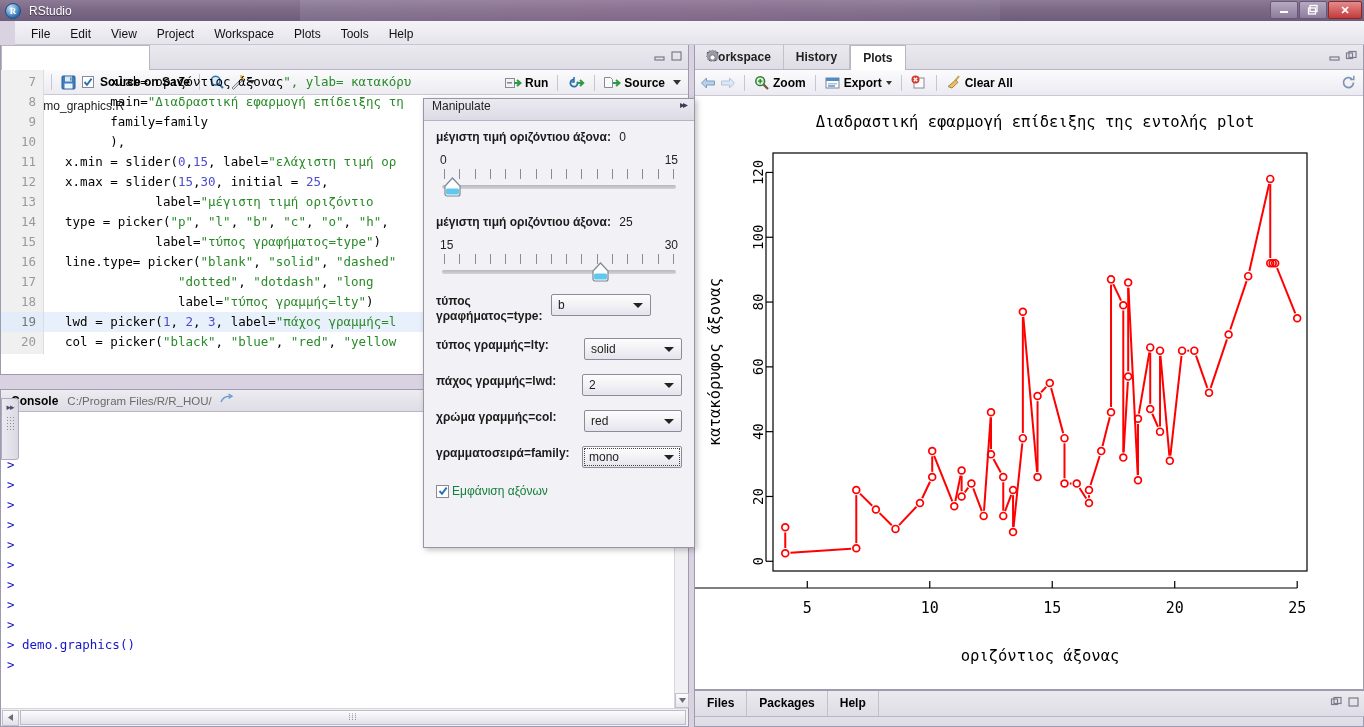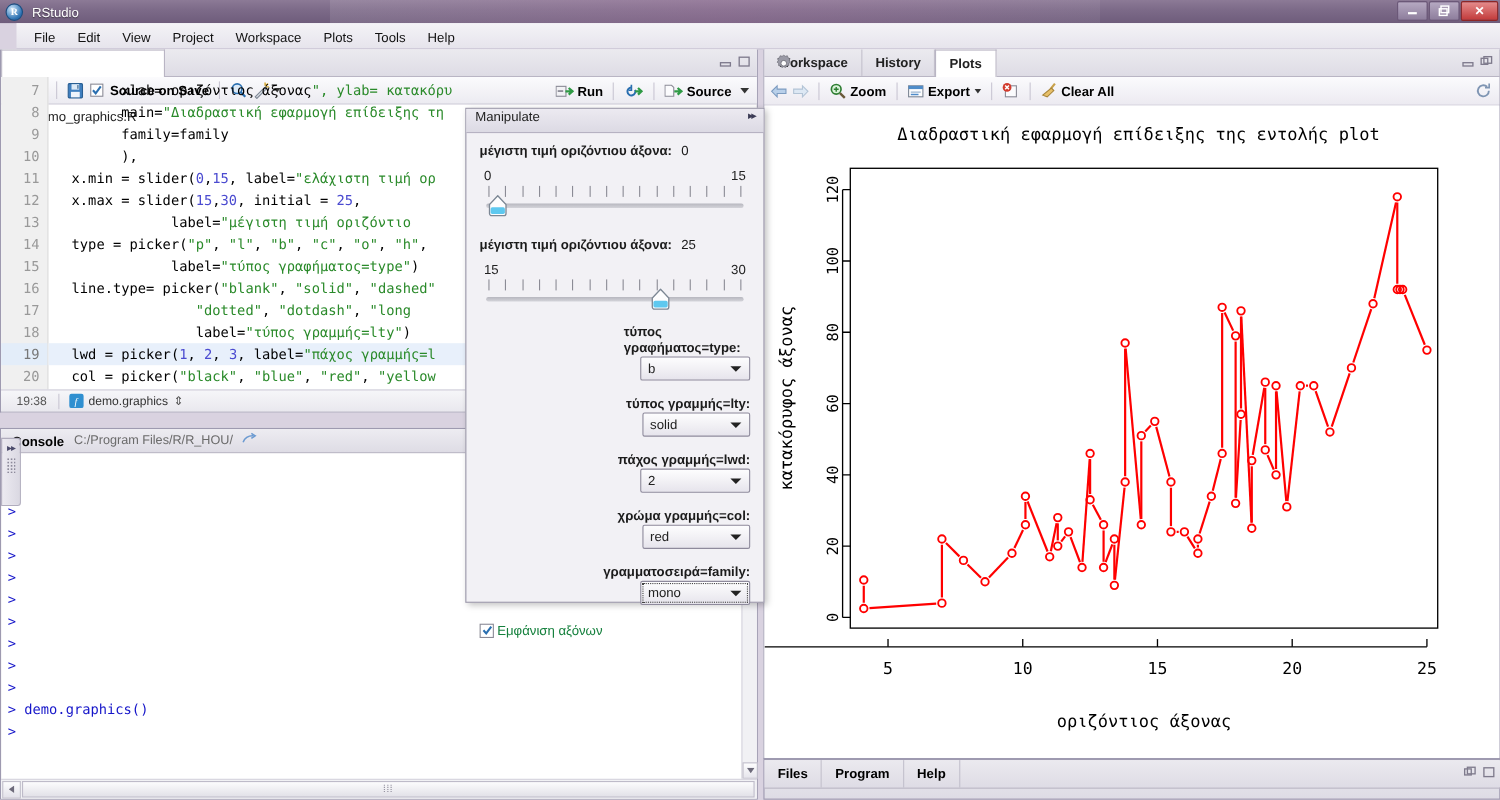--- a/index.html
+++ b/index.html
@@ -165,21 +165,21 @@
   .man-body{ padding:9px 12px 0 12px; }
   .man-lbl{ font-size:12px; font-weight:bold; color:#1b1b1b; }
   .slider-row{ margin-bottom:6px; }
   .sl-minmax{ display:flex; justify-content:space-between; font-size:12px; color:#222; margin:9px 4px 2px 4px;}
   .sl-track-wrap{ position:relative; height:30px; margin:0 2px;}
   .sl-ticks{ position:absolute; left:6px; right:6px; top:0; height:10px; display:flex; justify-content:space-between;}
   .sl-ticks i{ width:1px; height:10px; background:#8b8b95; display:block;}
   .sl-rail{ position:absolute; left:4px; right:4px; top:16px; height:4px;
     background:linear-gradient(to bottom,#b7b7bf,#d3d3d9); border-radius:2px;}
   .sl-thumb{ position:absolute; top:8px; width:21px; height:21px; }
-  .ctrl-row{ display:flex; align-items:flex-end; margin-top:14px;flex-direction:column; }
+  .ctrl-row{ display:flex; align-items:flex-start; margin-top:14px; }
   .ctrl-label{ font-size:12px; font-weight:bold; color:#1b1b1b; flex:1; line-height:15px;}
   .combo{
     height:22px; border:1px solid #8e8a9c; border-radius:2px;
     background:linear-gradient(to bottom,#fdfdfe 0%, #f2f1f5 50%, #e6e4ec 100%);
     display:flex; align-items:center; padding:0 6px; font-size:12px; color:#222;
     position:relative;
   }
   .combo.focus{ outline:1px dotted #444; outline-offset:-3px; }
   .combo .caret{
     position:absolute; right:7px; top:50%; margin-top:-2px;
@@ -367,27 +367,20 @@
         <div>16</div>
         <div>17</div>
         <div>18</div>
         <div class="cur">19</div>
         <div>20</div>
         <div>21</div>
       </div>
     <div class="code" id="codebox"><div>        xlab= οριζόντιος άξονας<span class="k-str">", ylab= κατακόρυ</span></div><div>        main=<span class="k-str">"Διαδραστική εφαρμογή επίδειξης τη</span></div><div>        family=family</div><div>        ),</div><div>  x.min = slider(<span class="k-num">0</span>,<span class="k-num">15</span>, label=<span class="k-str">"ελάχιστη τιμή ορ</span></div><div>  x.max = slider(<span class="k-num">15</span>,<span class="k-num">30</span>, initial = <span class="k-num">25</span>,</div><div>              label=<span class="k-str">"μέγιστη τιμή οριζόντιο</span></div><div>  type = picker(<span class="k-str">"p"</span>, <span class="k-str">"l"</span>, <span class="k-str">"b"</span>, <span class="k-str">"c"</span>, <span class="k-str">"o"</span>, <span class="k-str">"h"</span>,</div><div>              label=<span class="k-str">"τύπος γραφήματος=type"</span>)</div><div>  line.type= picker(<span class="k-str">"blank"</span>, <span class="k-str">"solid"</span>, <span class="k-str">"dashed"</span></div><div>                 <span class="k-str">"dotted"</span>, <span class="k-str">"dotdash"</span>, <span class="k-str">"long</span></div><div>                 label=<span class="k-str">"τύπος γραμμής=lty"</span>)</div><div class="cur">  lwd = picker(<span class="k-num">1</span>, <span class="k-num">2</span>, <span class="k-num">3</span>, label=<span class="k-str">"πάχος γραμμής=l</span></div><div>  col = picker(<span class="k-str">"black"</span>, <span class="k-str">"blue"</span>, <span class="k-str">"red"</span>, <span class="k-str">"yellow</span></div><div>           label=),</div></div>
   </div>
 
-  <div class="src-status">
-    <span class="pos">19:38</span>
-    <span class="ssep"></span>
-    <span class="fnbadge">f</span>
-    <span>demo.graphics</span>
-    <span style="margin-left:5px;color:#555;">⇕</span>
-  </div>
 </div>
 
 <div id="console-pane">
   <div class="con-head">
     <span class="con-title">Console</span>
     <span class="con-path">C:/Program Files/R/R_HOU/</span>
     <span style="margin-left:8px;">
       <svg width="14" height="12" viewBox="0 0 14 12">
           <path d="M1 9 C3 4 7 3 10.5 3.2" stroke="#6b9ad1" stroke-width="1.4" fill="none"></path>
           <path d="M8.5 1 L12 3.2 L8.5 5.5" stroke="#6b9ad1" stroke-width="1.4" fill="none"></path>
@@ -792,21 +785,21 @@
           <circle cx="580.1559633027523" cy="167.17054263565893" r="3.4" fill="none" stroke="#FF0000" stroke-width="1.7"></circle>
           <circle cx="602.2018348623853" cy="222.2558139534884" r="3.4" fill="none" stroke="#FF0000" stroke-width="1.7"></circle>
         </g>
       </svg>
   </div>
 </div>
 
 <div id="bottom-pane">
   <div class="taskbar-bottom">
     <div class="pb-tab">Files</div>
-    <div class="pb-tab">Program</div>
+    <div class="pb-tab">Packages</div>
     <div class="pb-tab">Help</div>
     <div class="panel-winbtns">
       <span class="wb">
         <svg width="13" height="12" viewBox="0 0 13 12">
             <rect x="1.5" y="3" width="6" height="5.5" fill="none" stroke="#7e7a8c" stroke-width="1.2"></rect>
             <rect x="4" y="1.5" width="7" height="6" fill="none" stroke="#7e7a8c" stroke-width="1.2"></rect>
           </svg>
       </span>
       <span class="wb">
         <svg width="13" height="12" viewBox="0 0 13 12">

